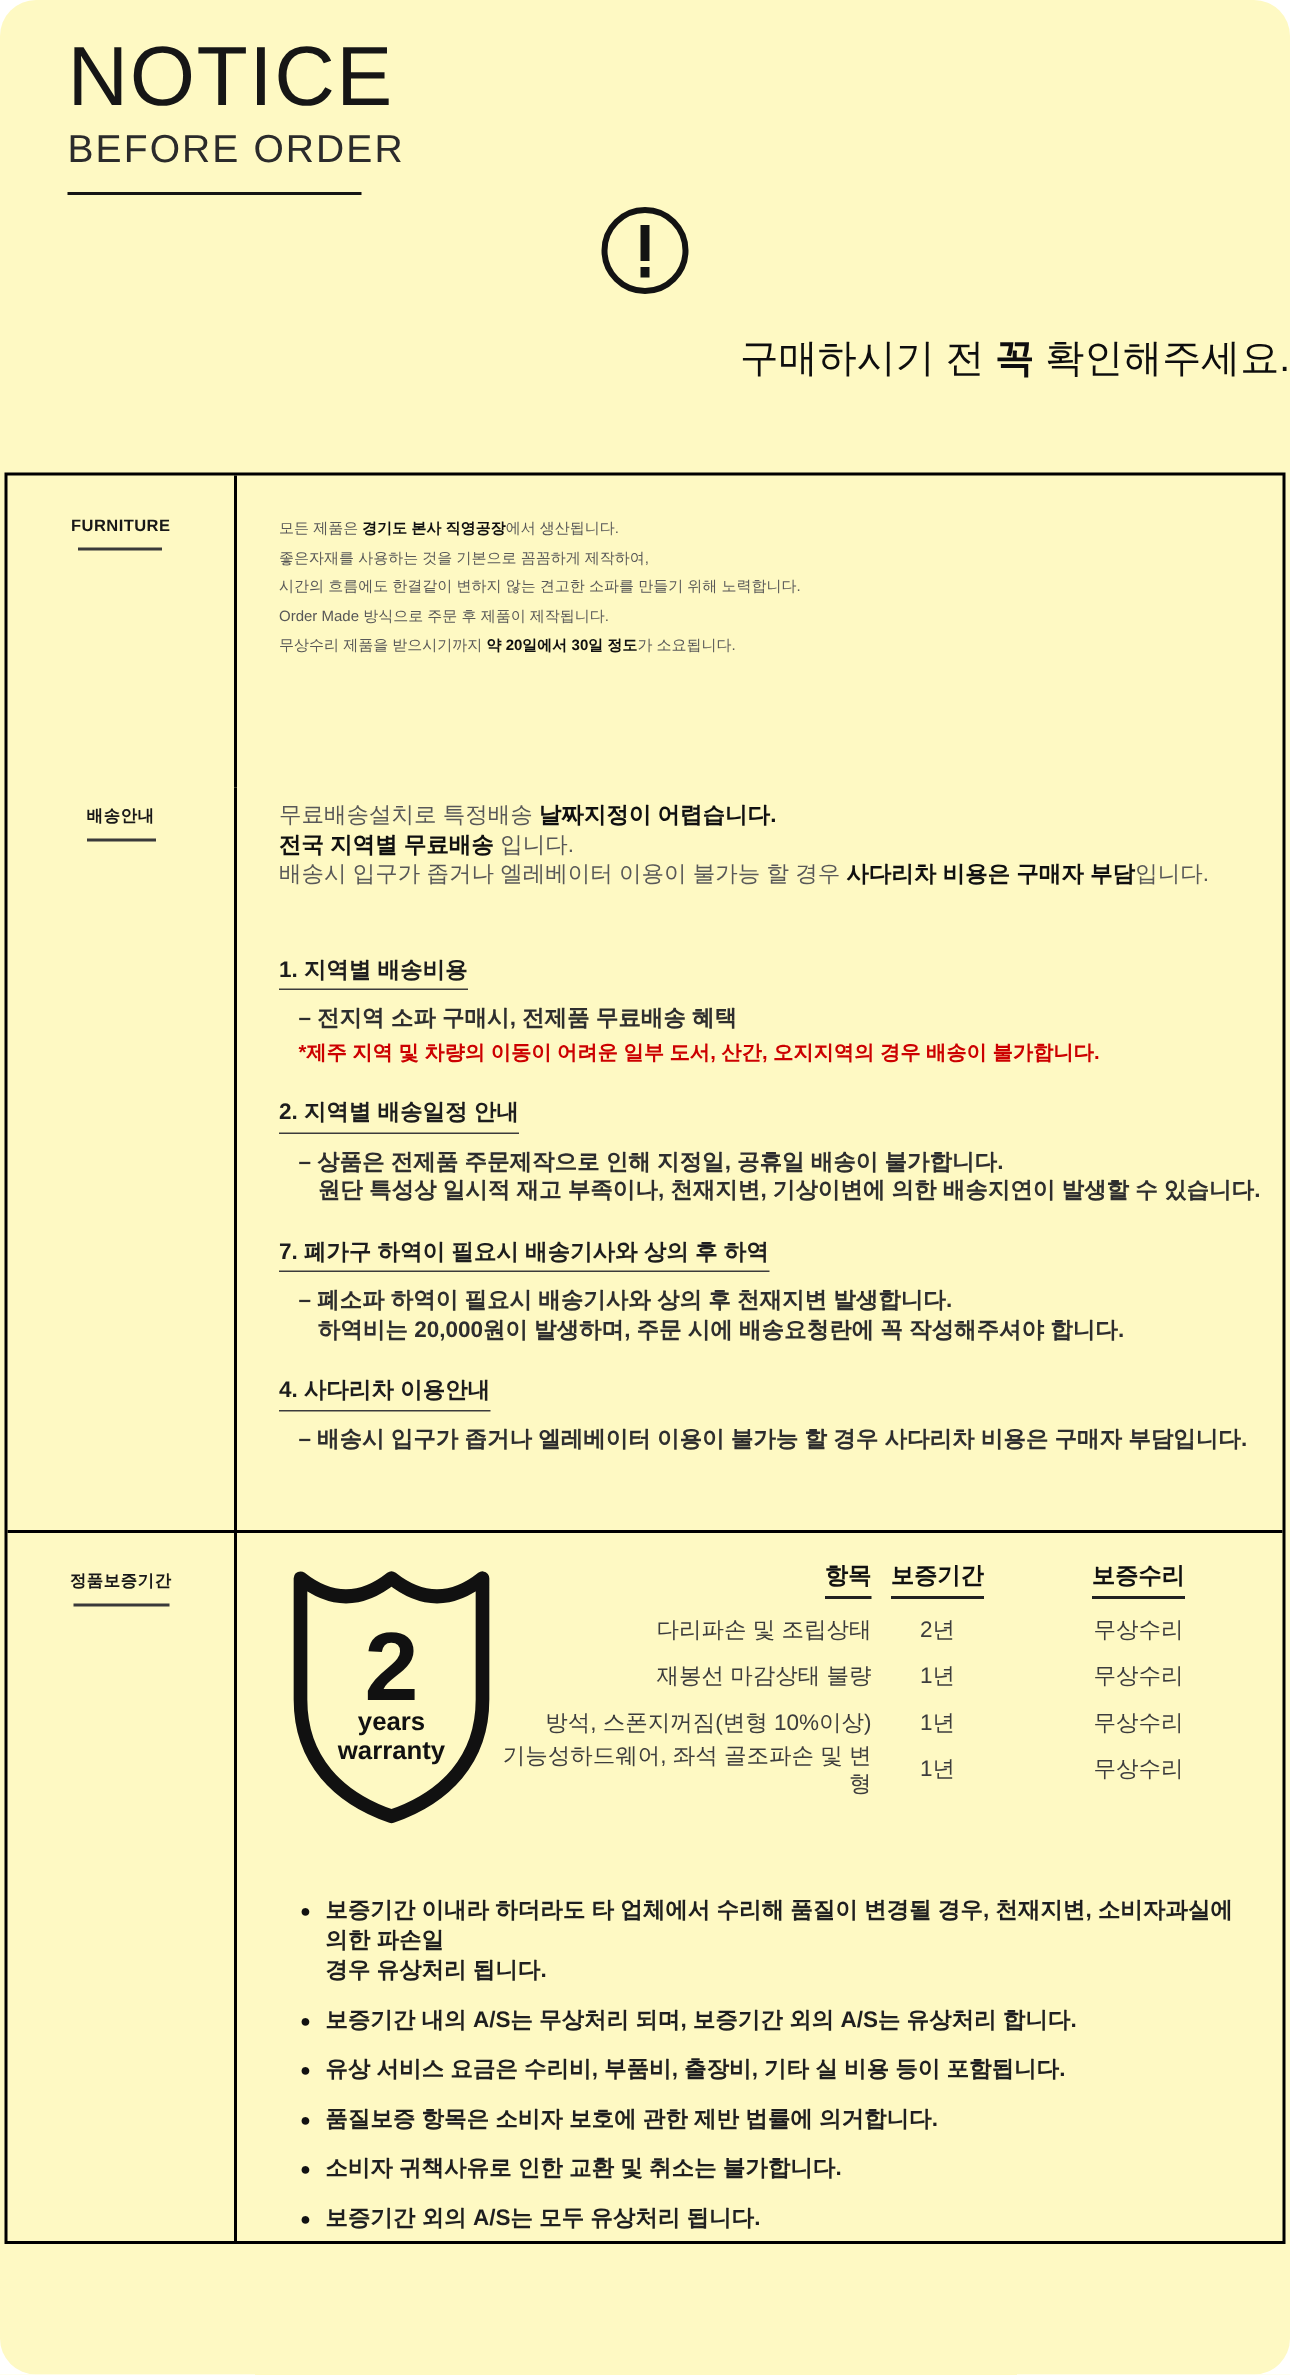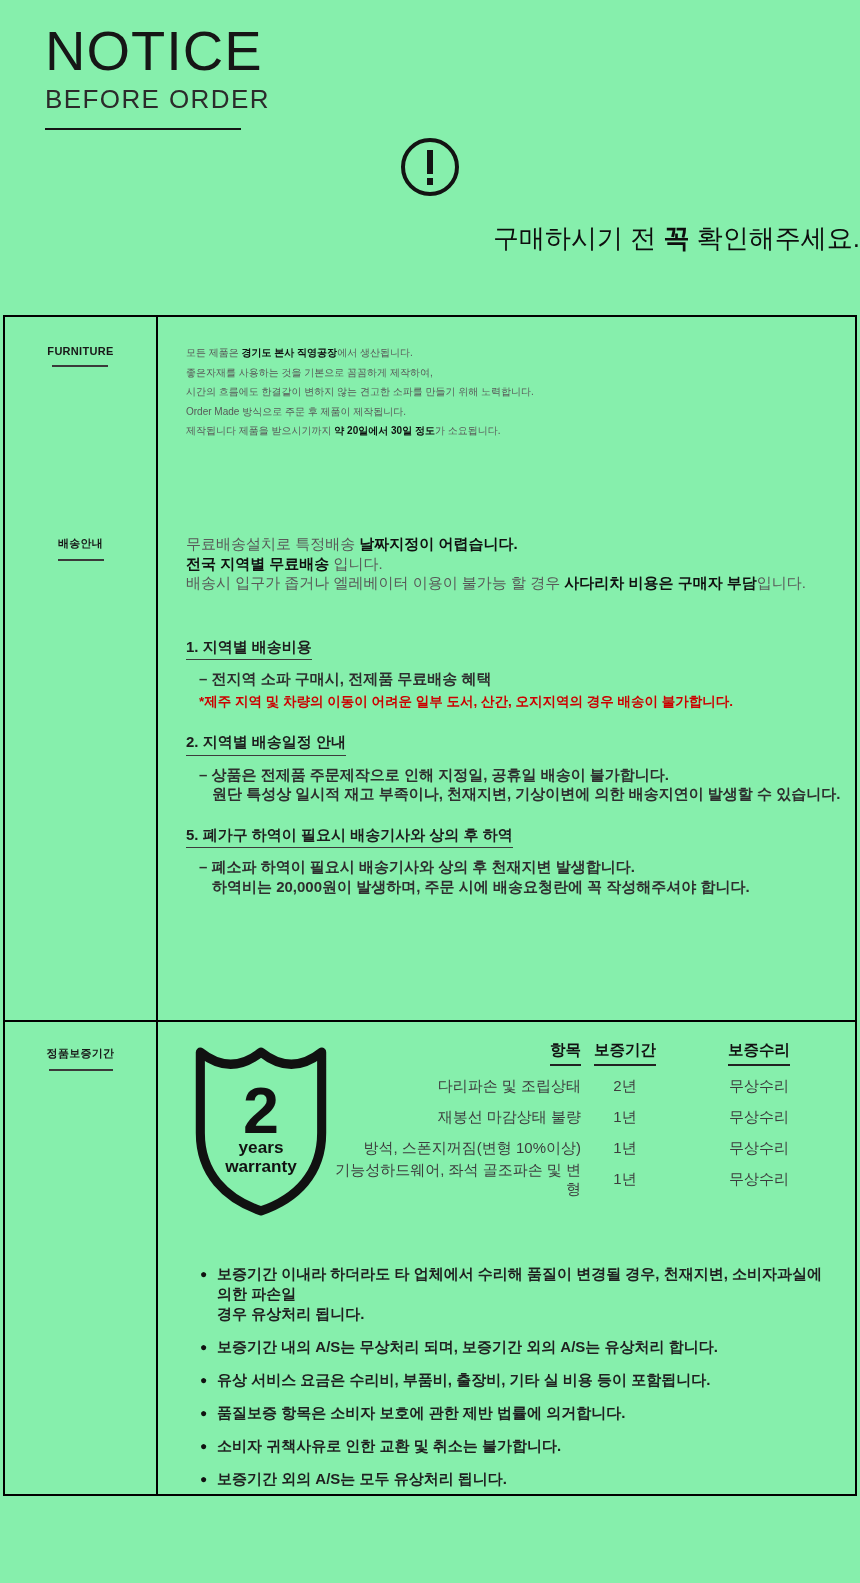--- a/index.html
+++ b/index.html
@@ -1,18 +1,18 @@
 <!DOCTYPE html>
 <html><head>
 <meta charset="utf-8">
 <style>
   html,body { margin:0; padding:0; background:#fff; }
   .page {
-    position:relative; width:860px; height:1583px; background:#86efac;
-    font-family:"Liberation Sans","DejaVu Sans",sans-serif; color:#222; overflow:hidden;
+    position:relative; width:860px; height:1583px; background:#fef9c3;
+    font-family:"Liberation Sans","DejaVu Sans",sans-serif; color:#222; overflow:hidden;border-radius:24px;
   }
   
   .brand { position:absolute; left:45px; top:22px; }
   .brand-title { font-size:56px; line-height:1.02; letter-spacing:1px; color:#161616; }
   .brand-sub { font-size:26px; letter-spacing:1.4px; color:#2b2b2b; margin-top:5px; }
   .brand-rule { width:196px; height:0; border-top:2px solid #151515; margin-top:13px; }
 
   
   .alert {
     position:absolute; left:50%; top:138px; transform:translateX(-50%);
@@ -97,21 +97,21 @@
         <div class="label-wrap pt28">
           <div class="label">FURNITURE</div>
           <div class="label-rule rule-f"></div>
         </div>
       </div>
       <div class="cell-content furniture-content">
         <div><span>모든 제품은 </span><span class="b">경기도 본사 직영공장</span><span>에서 생산됩니다.</span></div>
         <div>좋은자재를 사용하는 것을 기본으로 꼼꼼하게 제작하여,</div>
         <div>시간의 흐름에도 한결같이 변하지 않는 견고한 소파를 만들기 위해 노력합니다.</div>
         <div>Order Made 방식으로 주문 후 제품이 제작됩니다.</div>
-        <div><span>제작됩니다 제품을 받으시기까지 </span><span class="b">약 20일에서 30일 정도</span><span>가 소요됩니다.</span></div>
+        <div><span>무상수리 제품을 받으시기까지 </span><span class="b">약 20일에서 30일 정도</span><span>가 소요됩니다.</span></div>
       </div>
     </div>
 
     <div class="row row-delivery">
       <div class="cell-label">
         <div class="label-wrap pt11">
           <div class="label">배송안내</div>
           <div class="label-rule rule-d"></div>
         </div>
       </div>
@@ -128,25 +128,29 @@
             <div class="d-note">*제주 지역 및 차량의 이동이 어려운 일부 도서, 산간, 오지지역의 경우 배송이 불가합니다.</div>
           </div>
           <div class="d-item">
             <span class="d-title">2. 지역별 배송일정 안내</span>
             <div class="d-body">
               <div>– 상품은 전제품 주문제작으로 인해 지정일, 공휴일 배송이 불가합니다.</div>
               <div class="d-ind">원단 특성상 일시적 재고 부족이나, 천재지변, 기상이변에 의한 배송지연이 발생할 수 있습니다.</div>
             </div>
           </div>
           <div class="d-item">
-            <span class="d-title">5. 폐가구 하역이 필요시 배송기사와 상의 후 하역</span>
+            <span class="d-title">7. 폐가구 하역이 필요시 배송기사와 상의 후 하역</span>
             <div class="d-body">
               <div>– 폐소파 하역이 필요시 배송기사와 상의 후 천재지변 발생합니다.</div>
               <div class="d-ind">하역비는 20,000원이 발생하며, 주문 시에 배송요청란에 꼭 작성해주셔야 합니다.</div>
             </div>
+          </div>
+          <div class="d-item">
+            <span class="d-title">4. 사다리차 이용안내</span>
+            <div class="d-body">– 배송시 입구가 좁거나 엘레베이터 이용이 불가능 할 경우 사다리차 비용은 구매자 부담입니다.</div>
           </div>
         </div>
       </div>
     </div>
 
     <div class="row row-warranty">
       <div class="cell-label">
         <div class="label-wrap pt24">
           <div class="label">정품보증기간</div>
           <div class="label-rule rule-w"></div>

